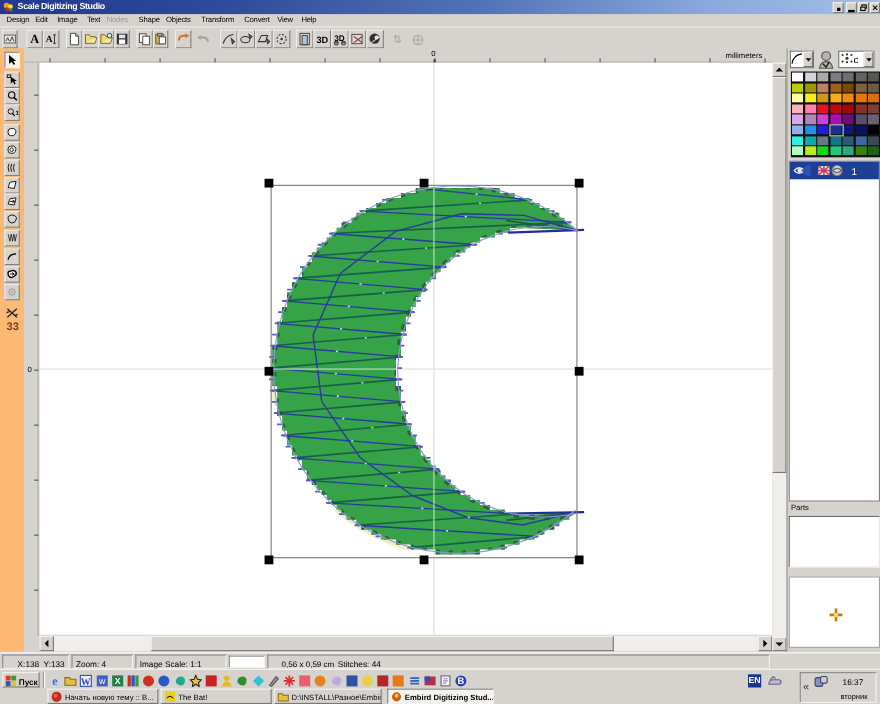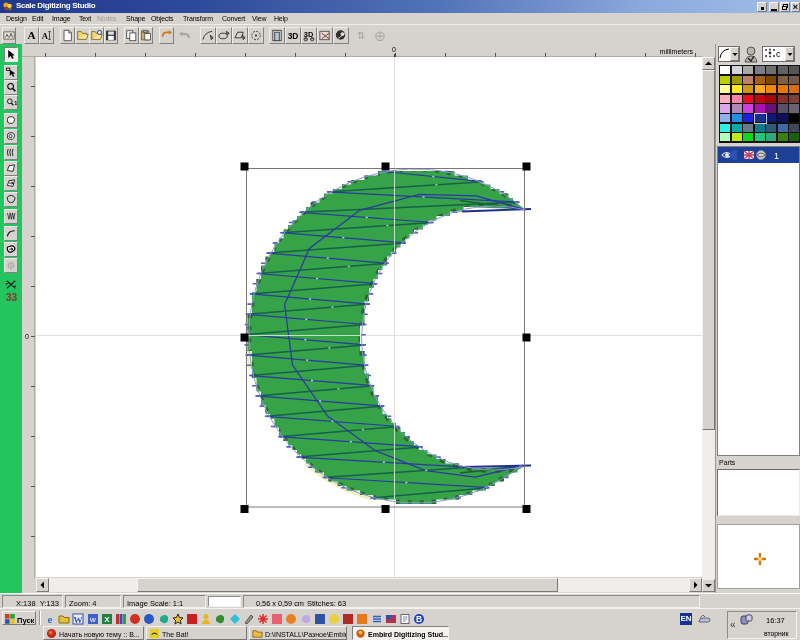--- a/index.html
+++ b/index.html
@@ -163,21 +163,21 @@
         <circle cx="9" cy="6" r="2" fill="#e8e4dc"></circle>
       </svg>
     </div>
     <svg class="abs" style="left:176px;top:5px" width="16" height="12" viewBox="0 0 16 12">
       <path d="M13 8 Q13 4 8 4 L5 4" stroke="#aaa69e" stroke-width="2" fill="none"></path>
       <path d="M6.5 1.5 L3 4 L6.5 6.5 Z" fill="#aaa69e"></path>
     </svg>
     <div class="abs" style="left:357px;top:5px;color:#a8a49c;font-size:10px">⇅</div>
     <div class="abs" style="left:375px;top:5px;color:#a8a49c;font-size:10px">⨁</div>
   </div>
-<div class="abs" style="left:0;top:44px;width:22px;height:549px;background:#22c55e">
+<div class="abs" style="left:0;top:44px;width:22px;height:549px;background:#fdba74">
     <div class="abs" style="left:3.5px;top:3px;width:14px;height:15px;border-top:1px solid #808080;border-left:1px solid #808080;border-right:1px solid #f2f0ea;border-bottom:1px solid #f2f0ea;background:#f4f3ef"><svg width="12" height="13" viewBox="0 0 15 15">
         <path d="M4 2 L4 12 L7 9.5 L9 13 L11 12 L9 9 L12 8.5 Z" fill="#000"></path>
       </svg></div>
     <div class="abs" style="left:3.5px;top:20.5px;width:14px;height:15px;border-top:1px solid #eeece8;border-left:1px solid #eeece8;border-right:1px solid #808080;border-bottom:1px solid #808080;background:#d6d3ce"><svg width="12" height="13" viewBox="0 0 15 15">
         <path d="M6 4 L6 12 L8.5 9.5 L10 13 L11.5 12 L10 9 L13 8.8 Z" fill="#000"></path>
         <rect x="2" y="2" width="4" height="3" fill="none" stroke="#000"></rect>
       </svg></div>
     <div class="abs" style="left:3.5px;top:35.5px;width:14px;height:15px;border-top:1px solid #eeece8;border-left:1px solid #eeece8;border-right:1px solid #808080;border-bottom:1px solid #808080;background:#d6d3ce"><svg width="12" height="13" viewBox="0 0 15 15">
         <circle cx="7" cy="6" r="3.6" fill="none" stroke="#000" stroke-width="1.3"></circle>
         <path d="M9.5 8.8 L13 12" stroke="#000" stroke-width="1.8"></path>
@@ -486,21 +486,21 @@
     </div>
     <div class="abs sunken" style="left:65px;top:1px;width:56px;height:13px">
       <div class="abs" style="left:3px;top:2.5px;font-size:7.5px;white-space:nowrap">Zoom: 4</div>
     </div>
     <div class="abs sunken" style="left:123px;top:1px;width:83px;height:13px">
       <div class="abs" style="left:3px;top:2.5px;font-size:7.5px;white-space:nowrap">Image Scale: 1:1</div>
     </div>
     <div class="abs sunken" style="left:208px;top:2px;width:33px;height:11px;background:#fff"></div>
     <div class="abs sunken" style="left:243px;top:1px;width:457px;height:13px">
       <div class="abs" style="left:12px;top:2.5px;font-size:7.3px;white-space:nowrap">0,56 x 0,59 cm</div>
-      <div class="abs" style="left:63px;top:2.5px;font-size:7.5px;white-space:nowrap">Stitches: 63</div>
+      <div class="abs" style="left:63px;top:2.5px;font-size:7.5px;white-space:nowrap">Stitches: 44</div>
     </div>
   </div>
 <div class="abs" style="left:0;top:608px;width:800px;height:32px;background:#d6d3ce;border-top:1px solid #f4f2ee">
     <div class="abs raised" style="left:2px;top:2px;width:34px;height:14px">
       <svg class="abs" style="left:2px;top:2px" width="10" height="10" viewBox="0 0 10 10">
         <rect x="0" y="0" width="4.6" height="4.6" fill="#e03818"></rect>
         <rect x="5.2" y="0" width="4.6" height="4.6" fill="#30a030"></rect>
         <rect x="0" y="5.2" width="4.6" height="4.6" fill="#2858c8"></rect>
         <rect x="5.2" y="5.2" width="4.6" height="4.6" fill="#e8c020"></rect>
       </svg>

